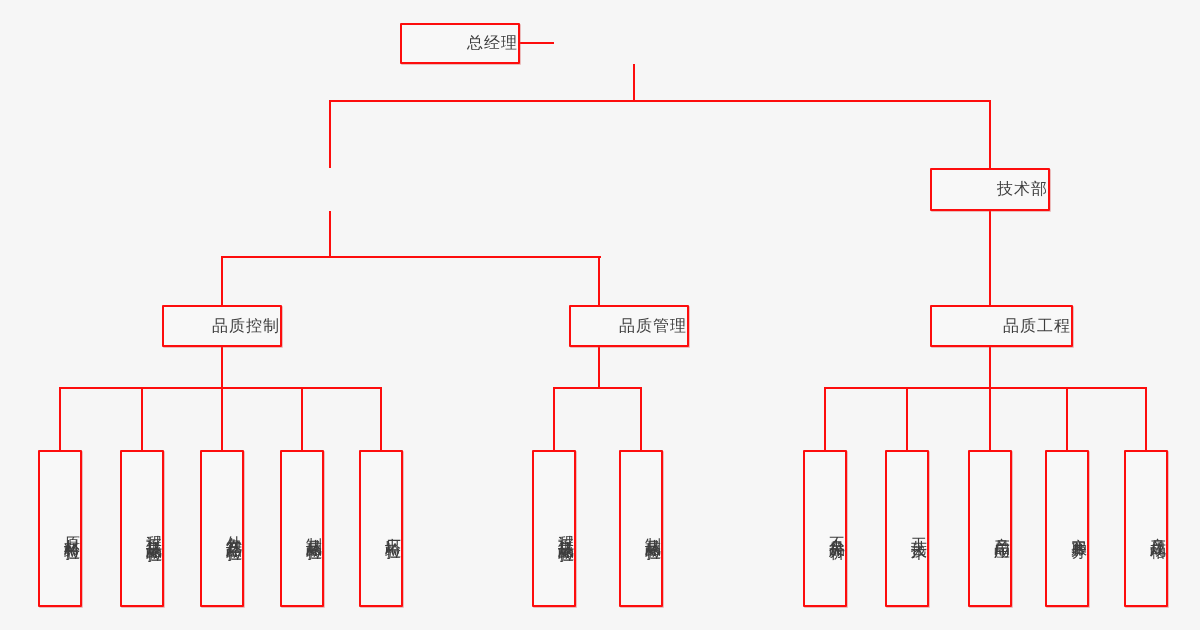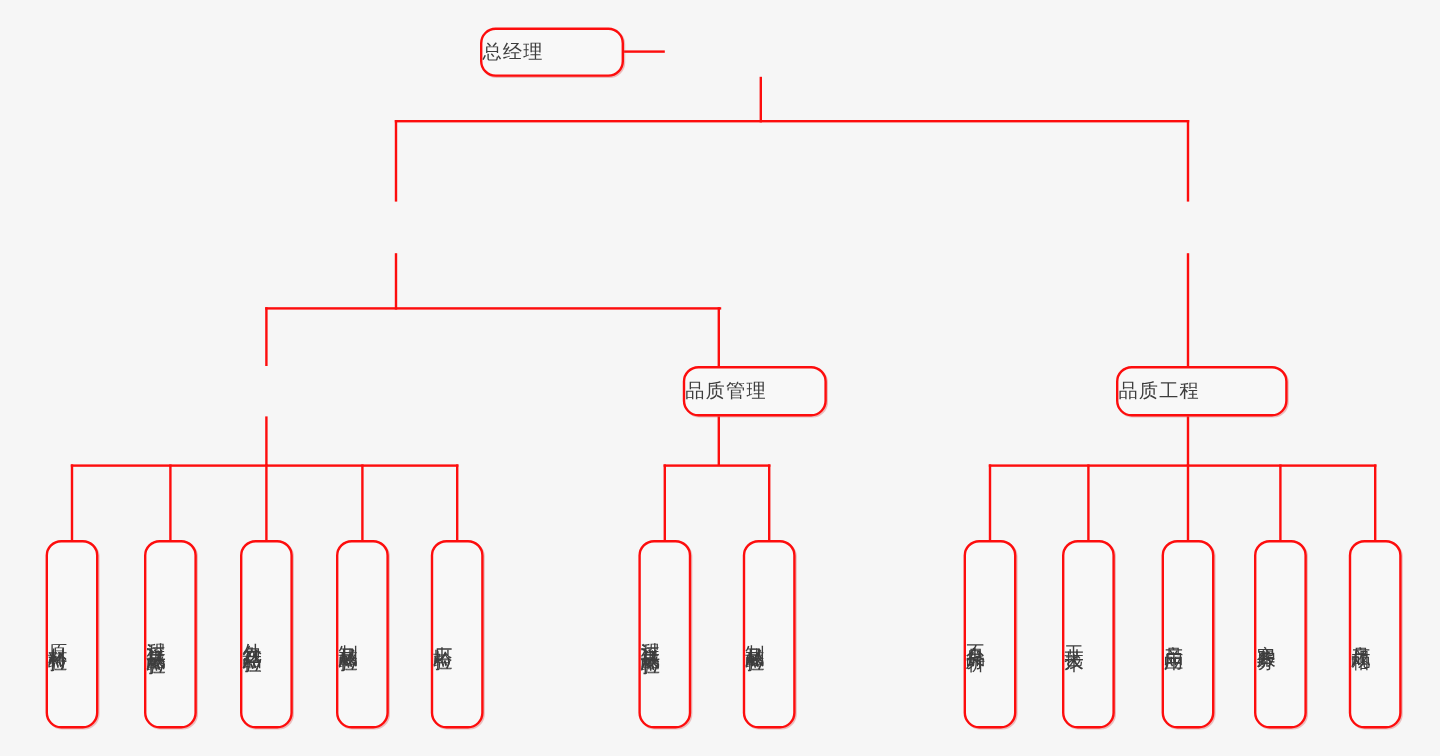--- a/index.html
+++ b/index.html
@@ -19,25 +19,25 @@
     width:1200px;
     height:630px;
     background:var(--bg);
     overflow:hidden;
   }
   .node{
     position:absolute;
     box-sizing:border-box;
     background:var(--node-fill);
     border:2px solid var(--line);
-    border-radius:13px;
+    border-radius:1px;
     box-shadow:1px 1px 0 rgba(214,80,80,0.35);
     display:flex;
     align-items:center;
-    justify-content:flex-start;
+    justify-content:flex-end;
     color:var(--text);
     font-size:16px;
     letter-spacing:1px;
     z-index:2;
   }
   .node .vtext{
     writing-mode:vertical-rl;
     text-orientation:upright;
     letter-spacing:2px;
     line-height:1;
@@ -85,21 +85,27 @@
   <div class="ln v" style="left:824px;top:387px;height:63px"></div>
   <div class="ln v" style="left:906px;top:387px;height:63px"></div>
   <div class="ln v" style="left:989px;top:387px;height:63px"></div>
   <div class="ln v" style="left:1066px;top:387px;height:63px"></div>
   <div class="ln v" style="left:1145px;top:387px;height:63px"></div>
 
   <div class="node" style="left:400px;top:23px;width:120px;height:41px">
     <span>总经理</span>
   </div>
 
+  <div class="node" style="left:930px;top:168px;width:120px;height:43px">
+    <span>技术部</span>
+  </div>
 
+  <div class="node" style="left:162px;top:305px;width:120px;height:42px">
+    <span>品质控制</span>
+  </div>
   <div class="node" style="left:569px;top:305px;width:120px;height:42px">
     <span>品质管理</span>
   </div>
   <div class="node" style="left:930px;top:305px;width:143px;height:42px">
     <span>品质工程</span>
   </div>
 
   <div class="node leaf" style="left:38px;top:450px;width:44px;height:157px">
     <span class="vtext">原材料检验</span>
   </div>

